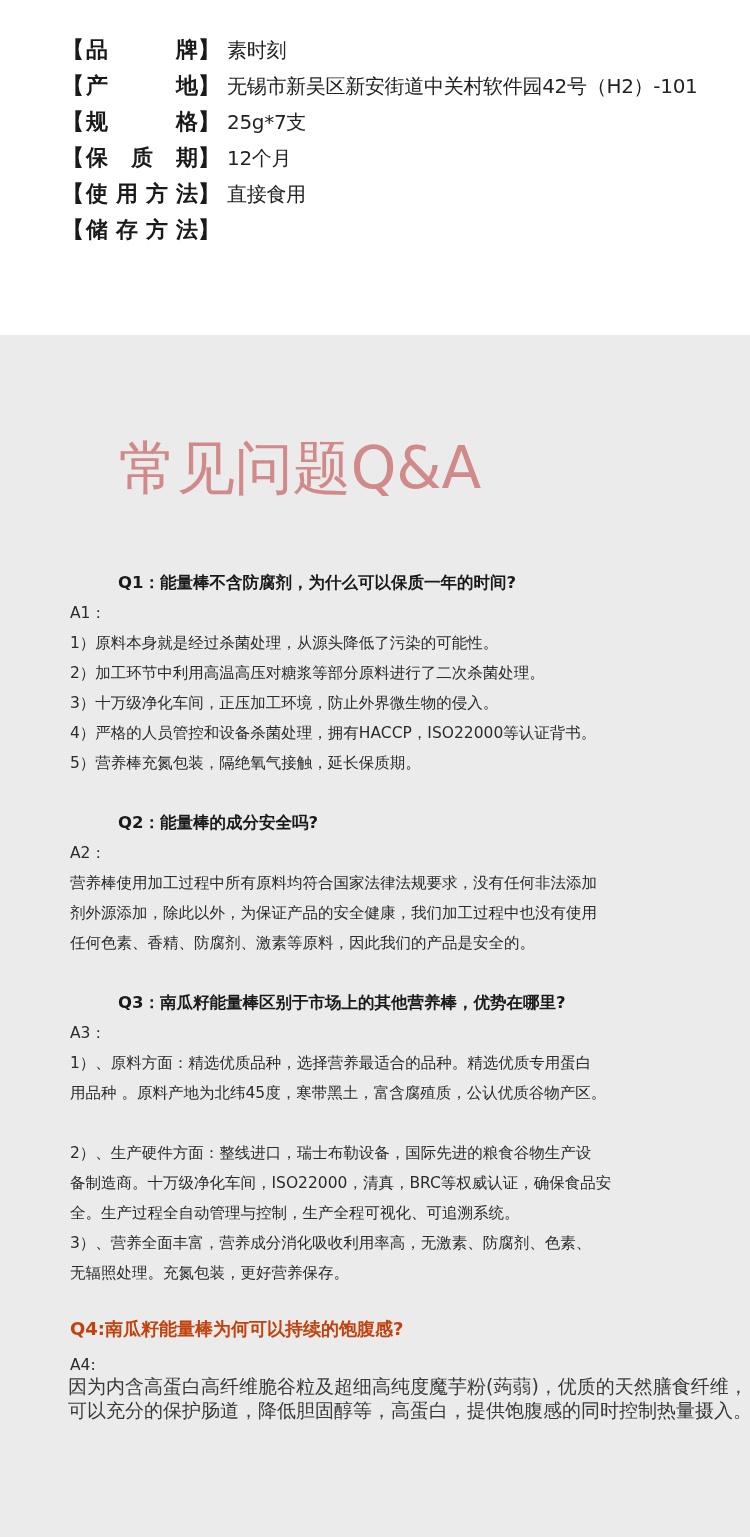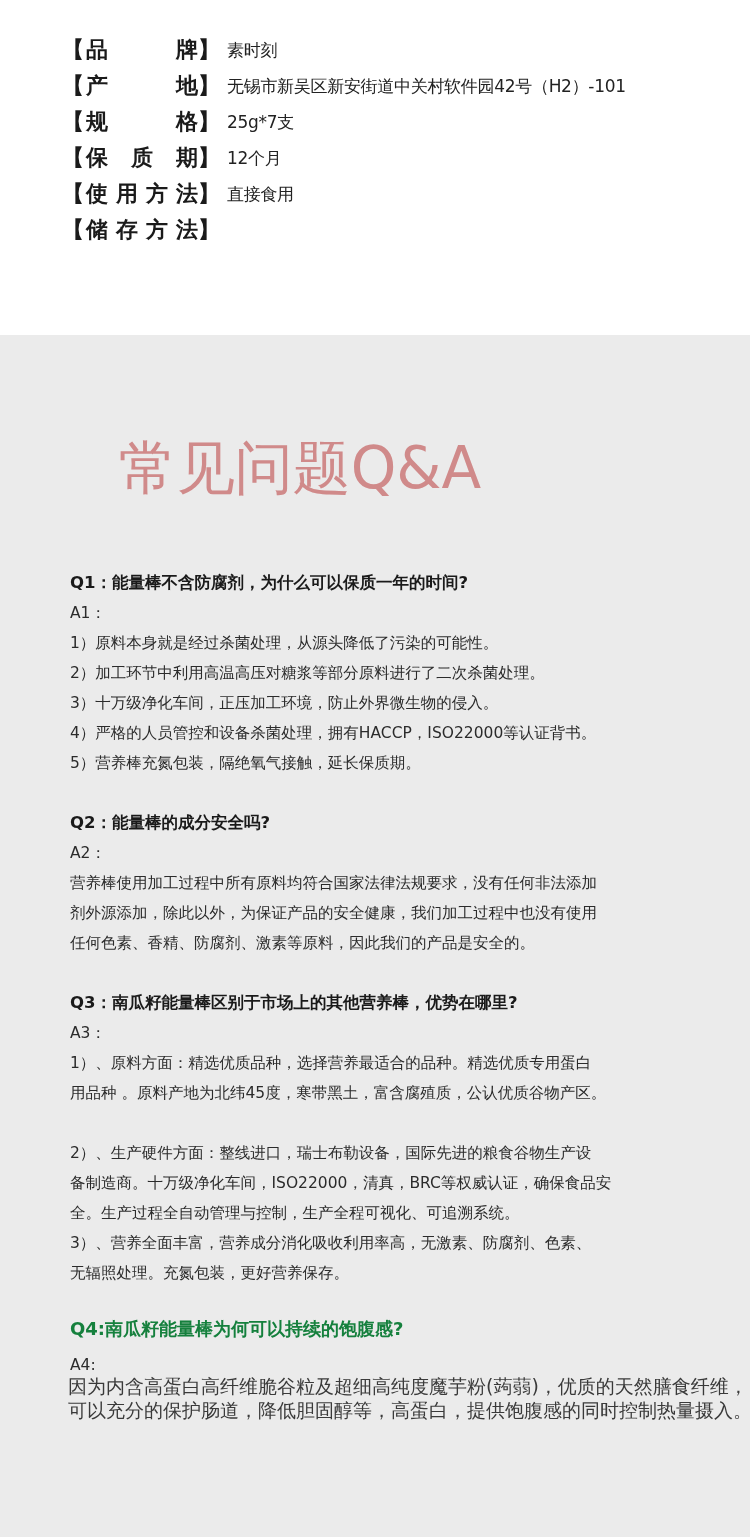--- a/index.html
+++ b/index.html
@@ -36,21 +36,21 @@
       letter-spacing: 0px;
     }
     .spec-label .br-l { width: 24px; display: inline-block; text-align: left; }
     .spec-label .inner {
       width: 112px;
       display: inline-flex;
       justify-content: space-between;
     }
     .spec-label .br-r { width: 29px; display: inline-block; text-align: left; }
     .spec-value {
-      font-size: 17px;
+      font-size: 20px;
       font-weight: normal;
       color: #222222;
       letter-spacing: -0.3px;
     }
 
     .qa-section {
       position: absolute;
       left: 0; top: 335px;
       width: 750px;
       height: 1202px;
@@ -71,25 +71,26 @@
       left: 70px;
       font-size: 15.5px;
       line-height: 30px;
       color: #2b2b2b;
       white-space: nowrap;
     }
     .qa-q {
       font-weight: bold;
       font-size: 16.5px;
       color: #1a1a1a;
+      margin-left: 48px;
     }
     .qa-q4 {
       font-weight: bold;
       font-size: 18px;
-      color: #15803d;
+      color: #c2410c;
     }
     .qa-small {
       left: 68px;
       font-size: 19px;
       line-height: 24px;
       color: #3a3a3a;
     }
   </style>
 </head>
 <body>

